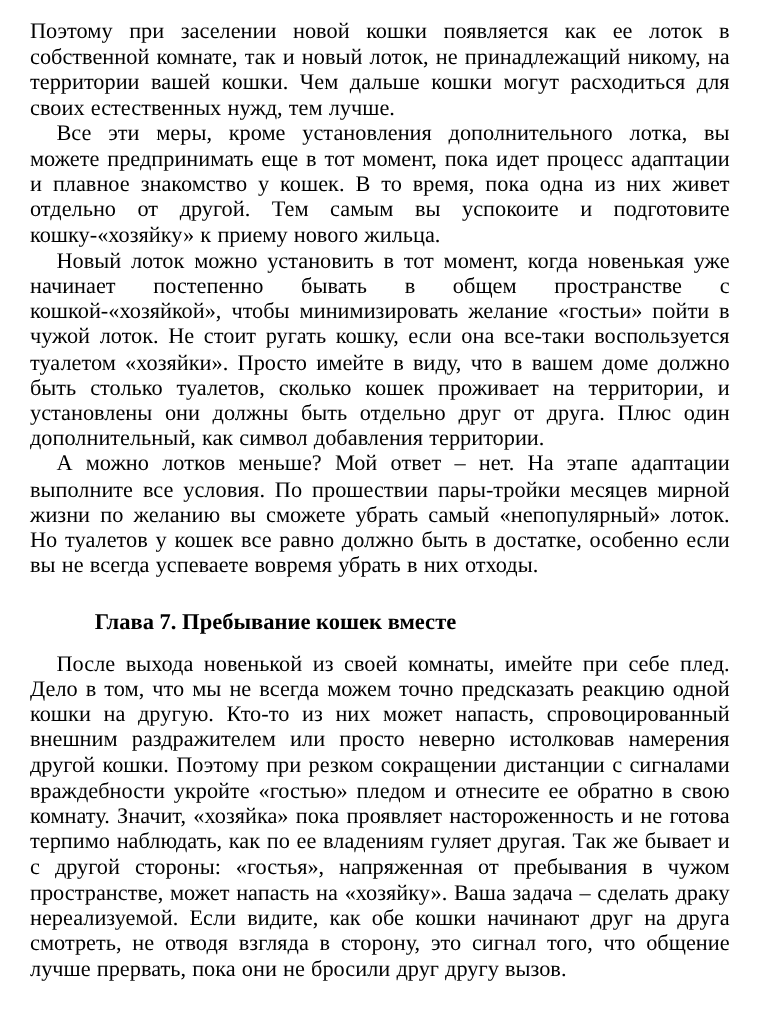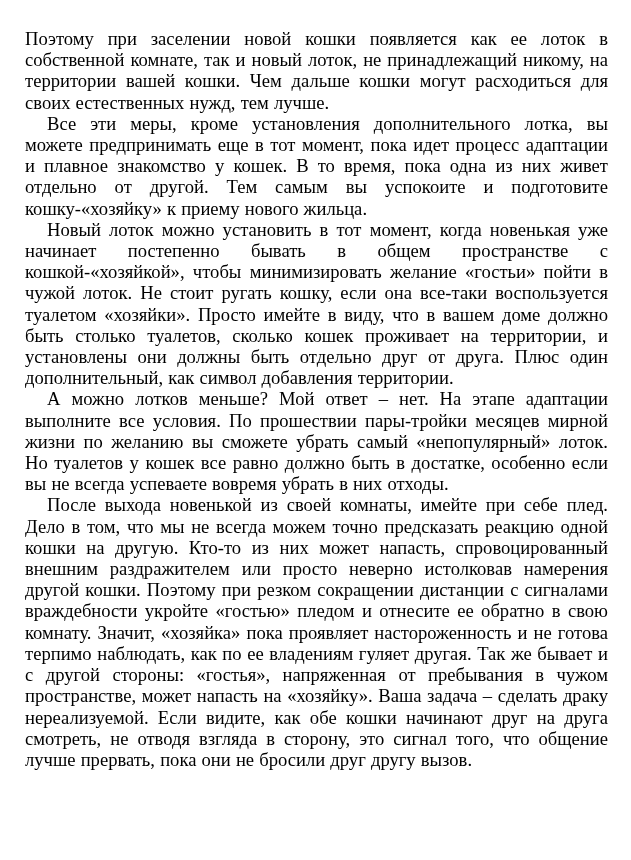--- a/index.html
+++ b/index.html
@@ -11,21 +11,21 @@
     width: 631px;
     height: 860px;
     overflow: hidden;
     font-family: "Liberation Serif", "DejaVu Serif", serif;
     color: #000000;
   }
   .page {
     box-sizing: border-box;
     width: 631px;
     height: 848px;
-    padding: 28px 23px 0 25px;
+    padding: 16px 23px 0 25px;
     background: #ffffff;
   }
   .body-text p {
     margin: 0;
     font-size: 18.6px;
     line-height: 21.2px;
     text-align: justify;
     text-indent: 22px;
     word-spacing: 0.5px;
   }
@@ -43,15 +43,16 @@
 </style>
 </head>
 <body>
 
 <div class="page">
   <div class="body-text">
     <p class="no-indent">Поэтому при заселении новой кошки появляется как ее лоток в собственной комнате, так и новый лоток, не принадлежащий никому, на территории вашей кошки. Чем дальше кошки могут расходиться для своих естественных нужд, тем лучше.</p>
     <p>Все эти меры, кроме установления дополнительного лотка, вы можете предпринимать еще в тот момент, пока идет процесс адаптации и плавное знакомство у кошек. В то время, пока одна из них живет отдельно от другой. Тем самым вы успокоите и подготовите кошку-«хозяйку» к приему нового жильца.</p>
     <p>Новый лоток можно установить в тот момент, когда новенькая уже начинает постепенно бывать в общем пространстве с кошкой-«хозяйкой», чтобы минимизировать желание «гостьи» пойти в чужой лоток. Не стоит ругать кошку, если она все-таки воспользуется туалетом «хозяйки». Просто имейте в виду, что в вашем доме должно быть столько туалетов, сколько кошек проживает на территории, и установлены они должны быть отдельно друг от друга. Плюс один дополнительный, как символ добавления территории.</p>
     <p>А можно лотков меньше? Мой ответ – нет. На этапе адаптации выполните все условия. По прошествии пары-тройки месяцев мирной жизни по желанию вы сможете убрать самый «непопулярный» лоток. Но туалетов у кошек все равно должно быть в достатке, особенно если вы не всегда успеваете вовремя убрать в них отходы.</p>
+    <h2 class="chapter-heading">Глава 7. Пребывание кошек вместе</h2>
     <p>После выхода новенькой из своей комнаты, имейте при себе плед. Дело в том, что мы не всегда можем точно предсказать реакцию одной кошки на другую. Кто-то из них может напасть, спровоцированный внешним раздражителем или просто неверно истолковав намерения другой кошки. Поэтому при резком сокращении дистанции с сигналами враждебности укройте «гостью» пледом и отнесите ее обратно в свою комнату. Значит, «хозяйка» пока проявляет настороженность и не готова терпимо наблюдать, как по ее владениям гуляет другая. Так же бывает и с другой стороны: «гостья», напряженная от пребывания в чужом пространстве, может напасть на «хозяйку». Ваша задача – сделать драку нереализуемой. Если видите, как обе кошки начинают друг на друга смотреть, не отводя взгляда в сторону, это сигнал того, что общение лучше прервать, пока они не бросили друг другу вызов.</p>
   </div>
 </div>
 
 </body></html>

